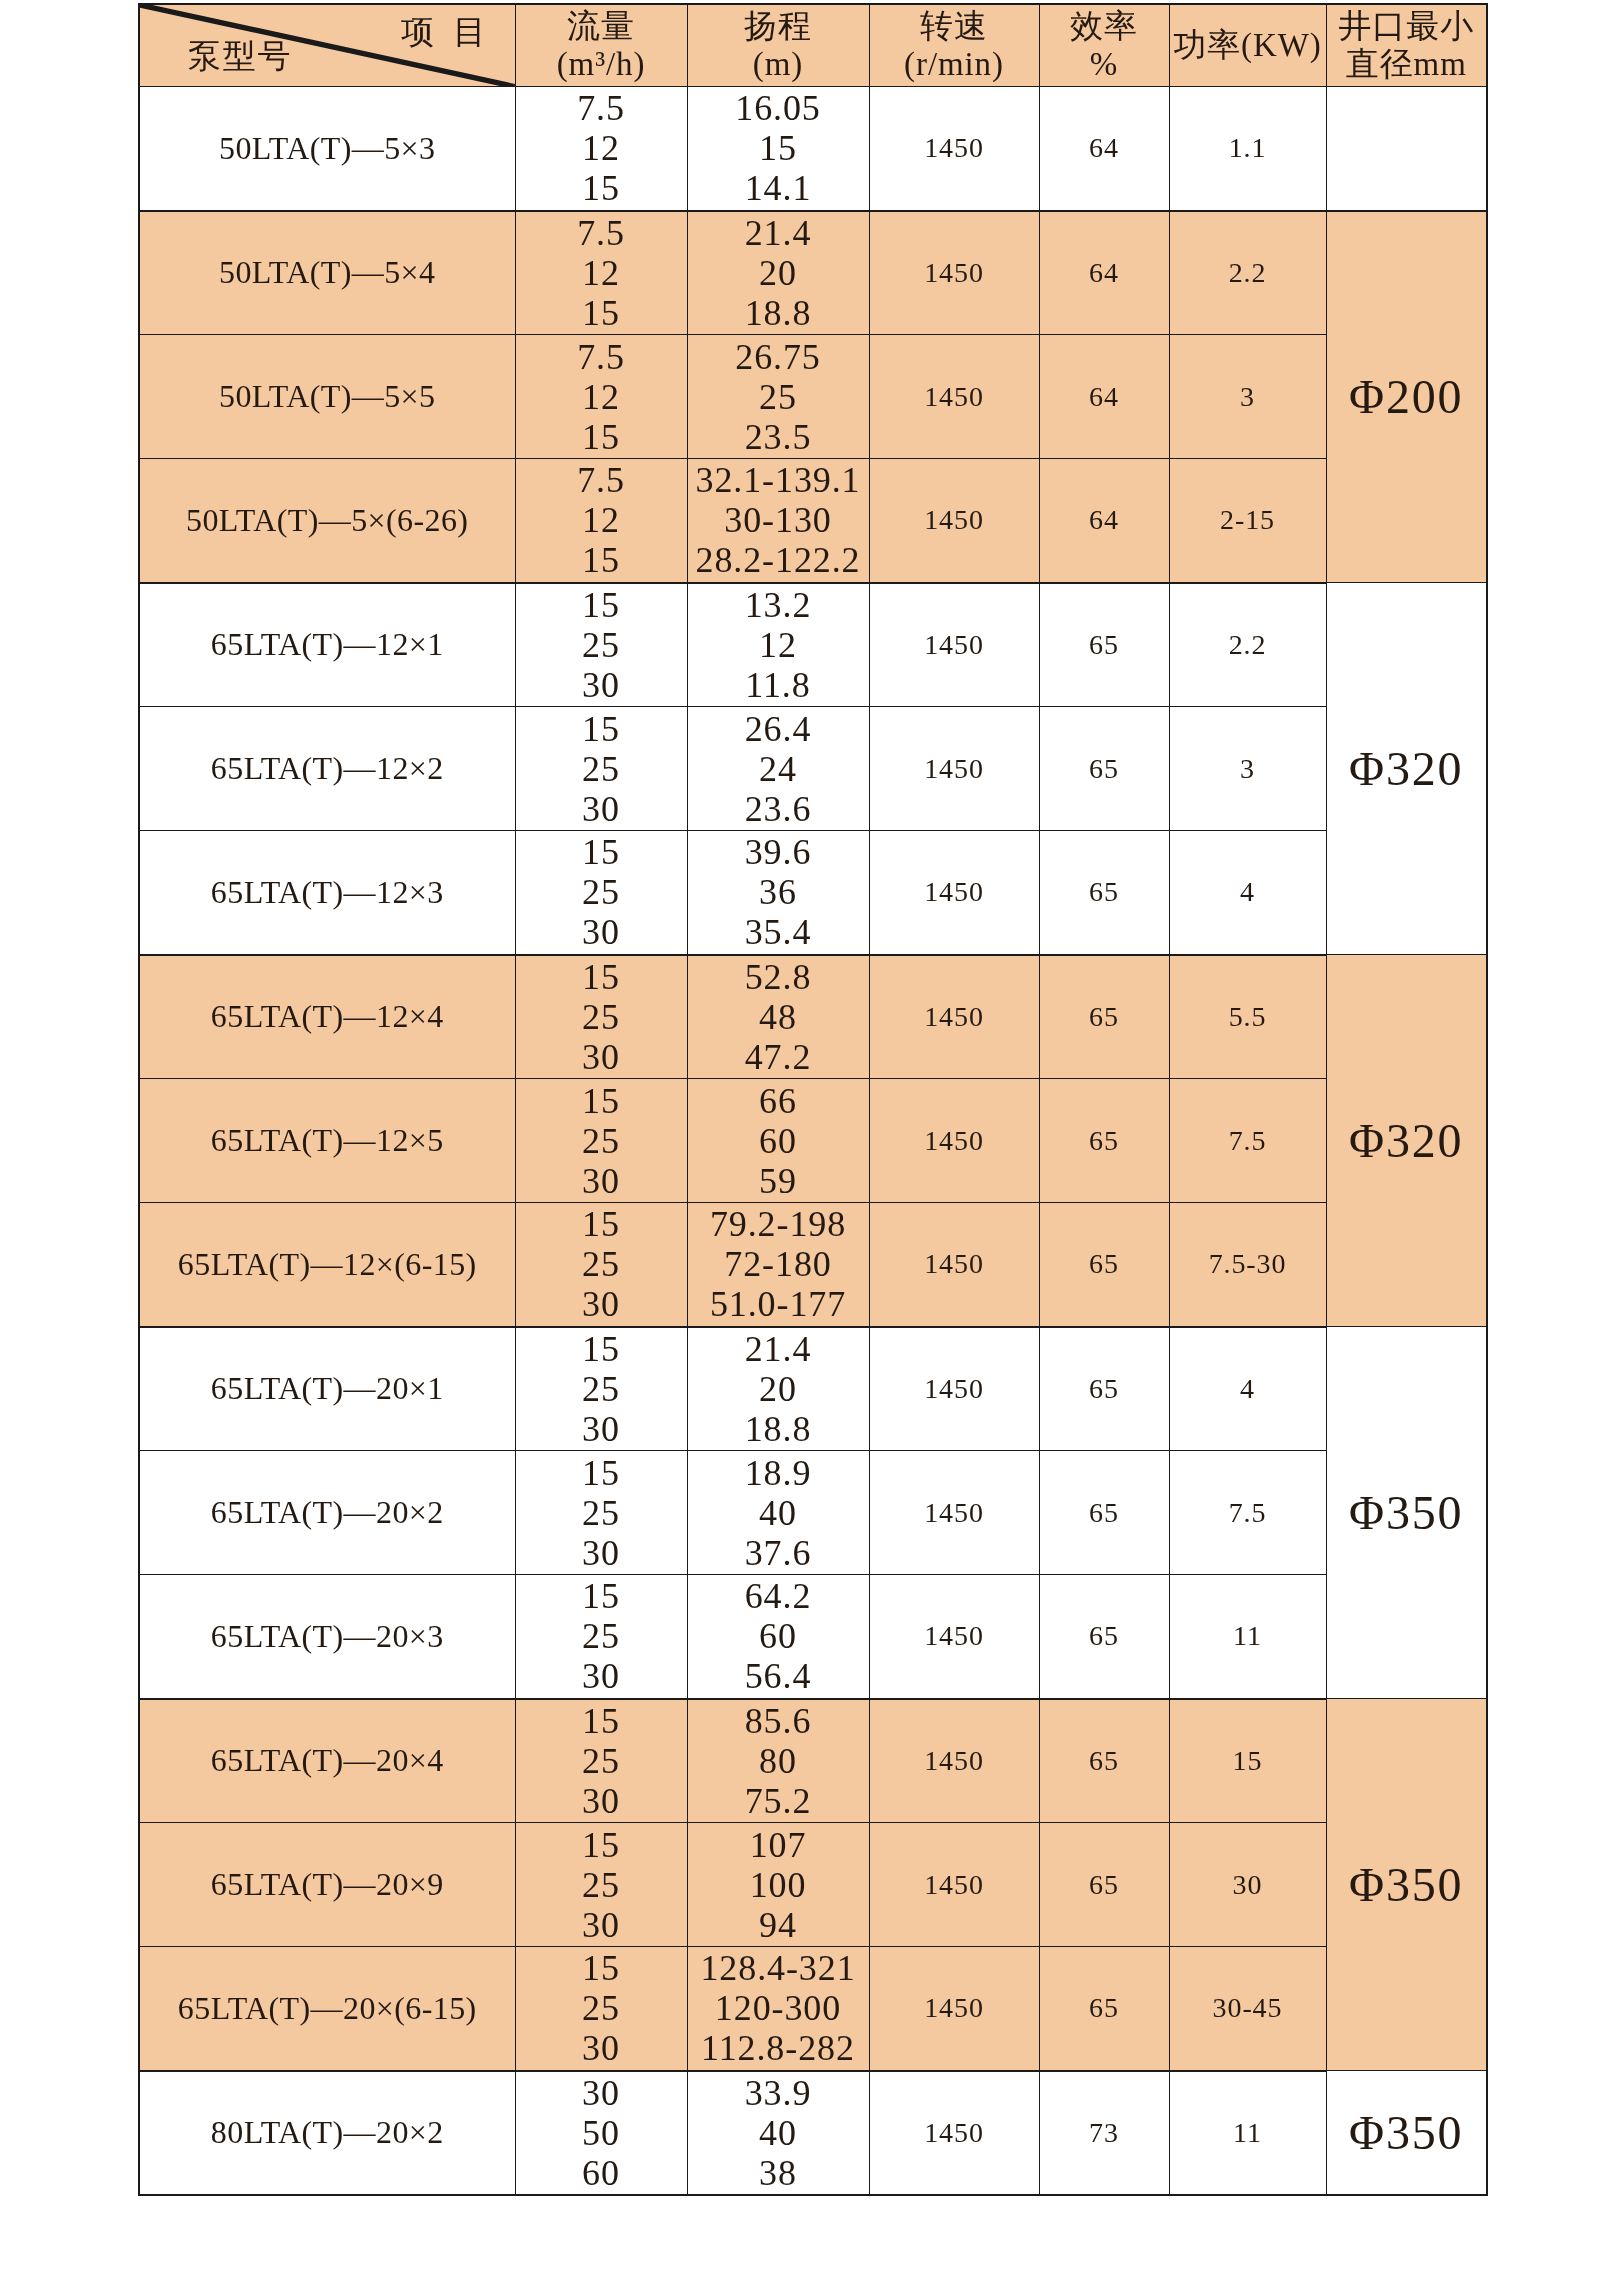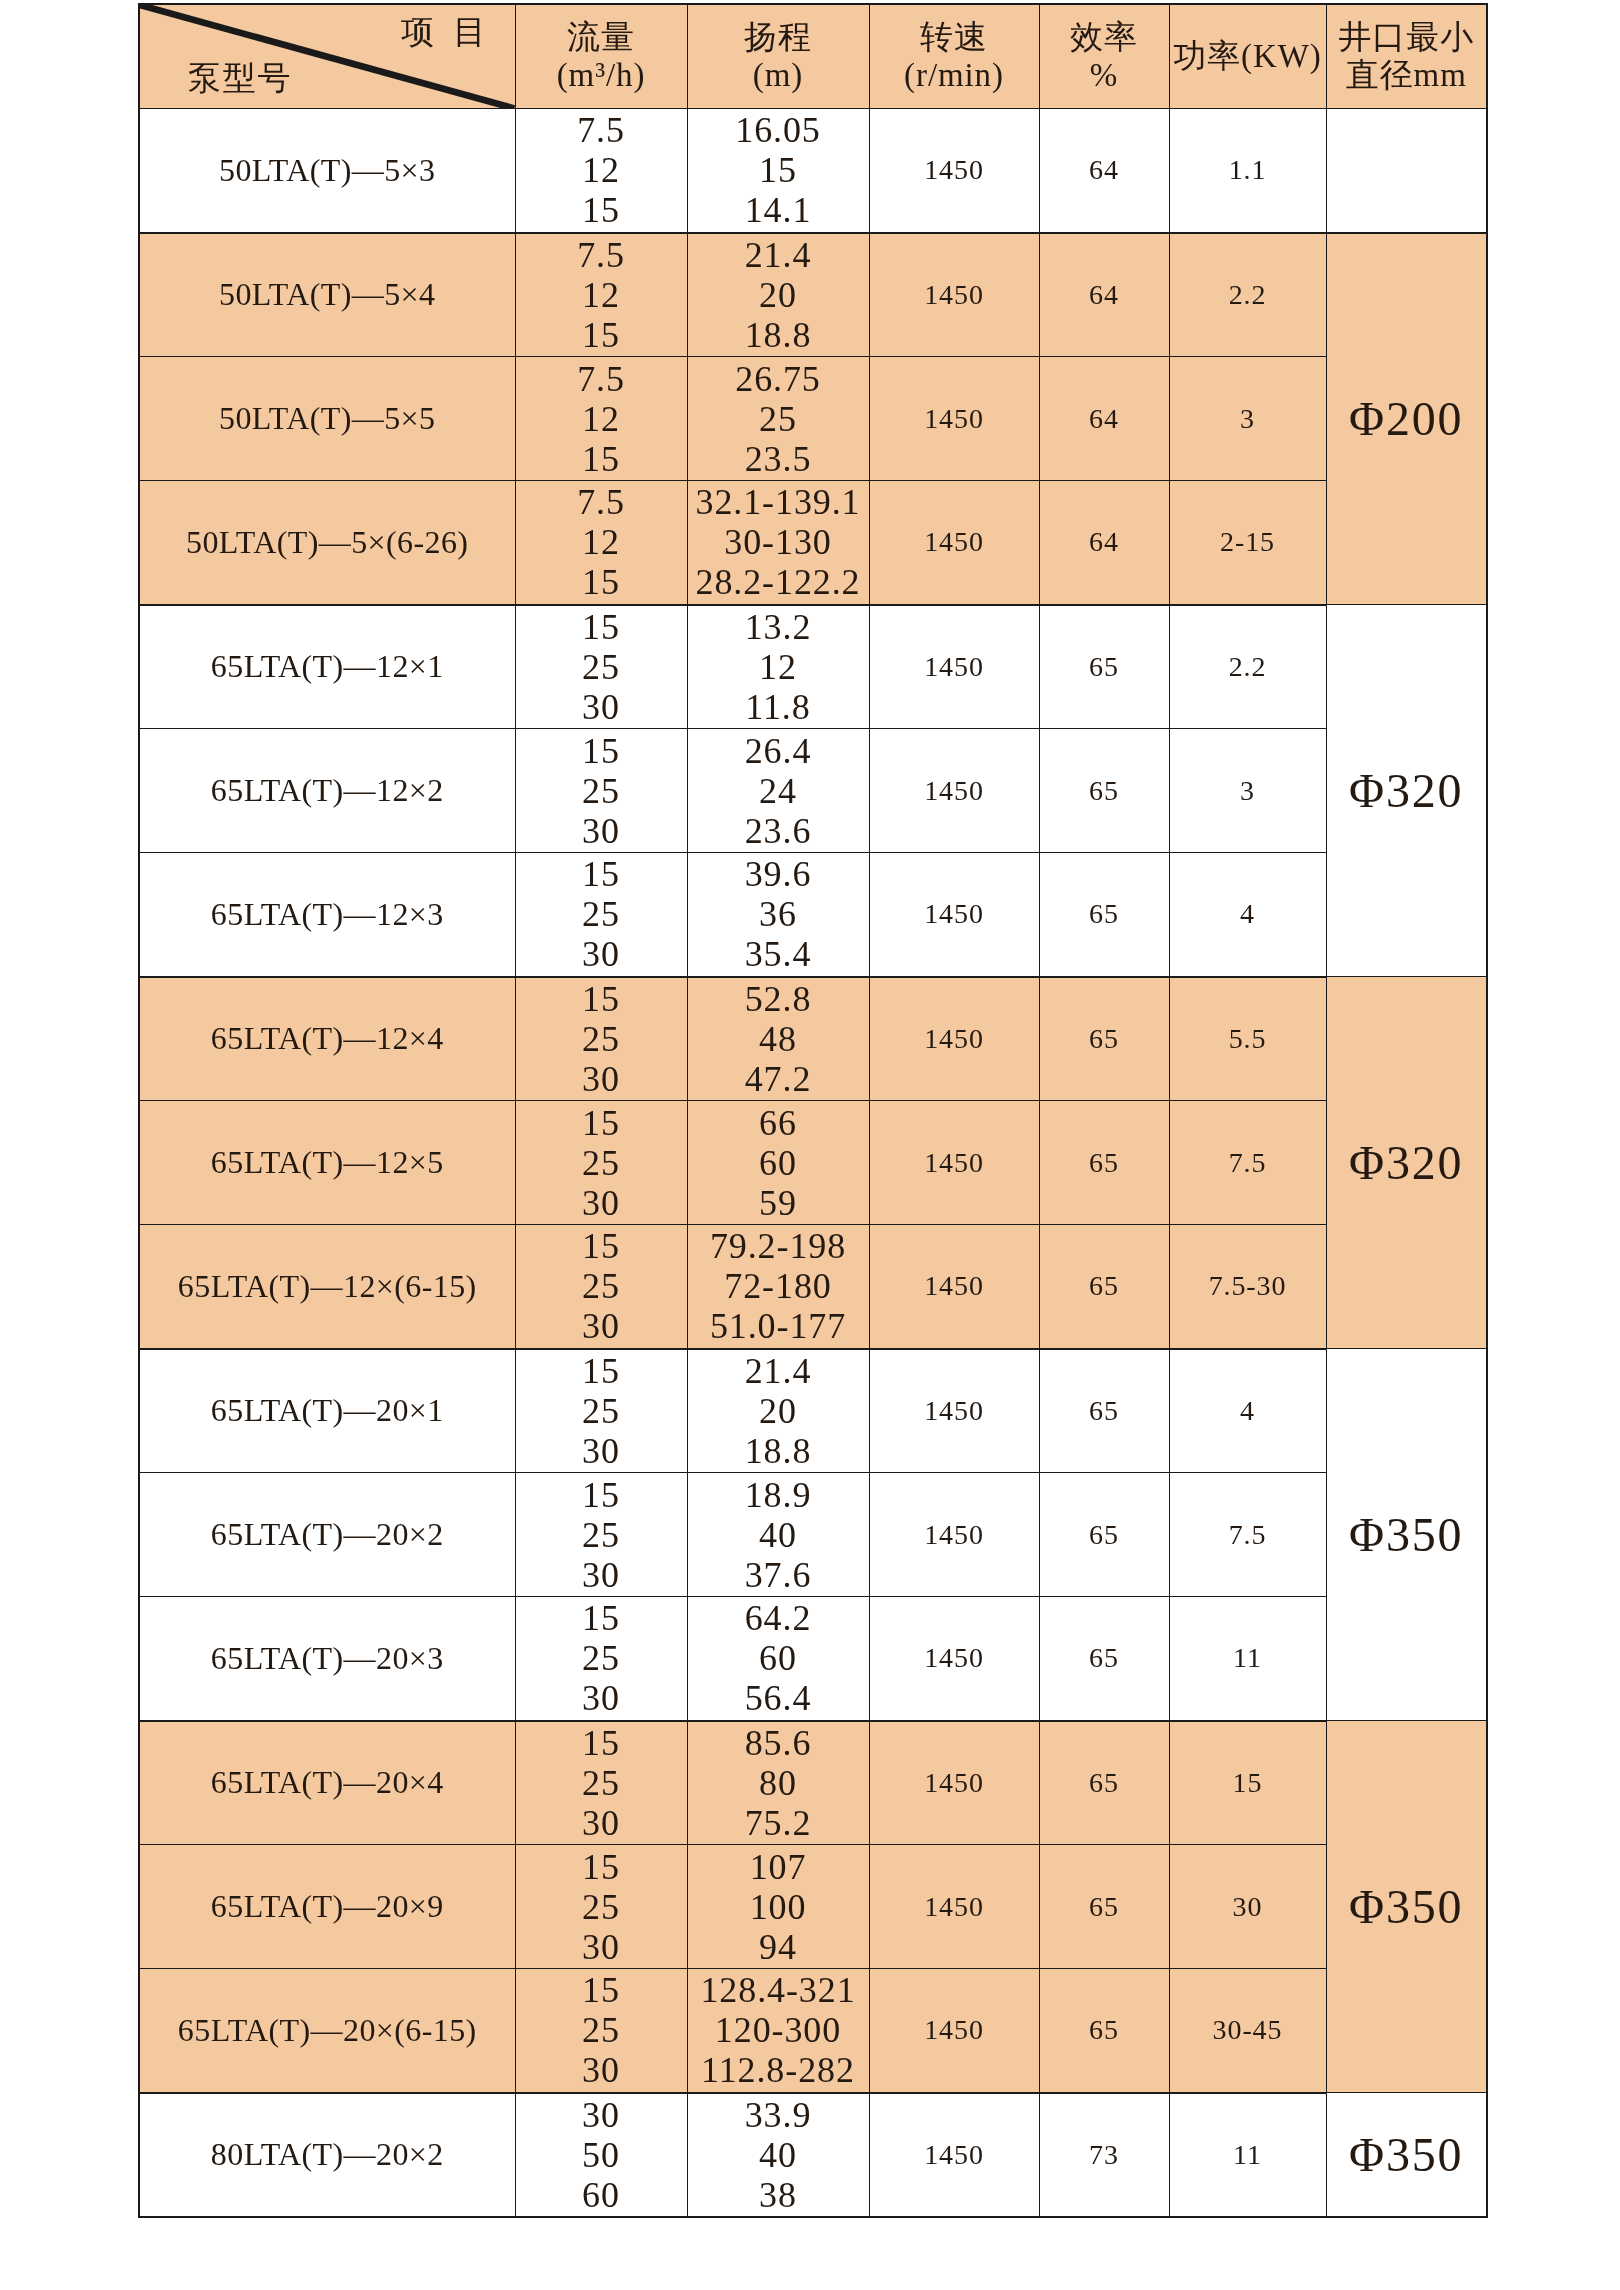--- a/index.html
+++ b/index.html
@@ -20,21 +20,21 @@
     table-layout: fixed;
     border: 2.7px solid #1a1a1a;
   }
   table.spec th, table.spec td {
     border: 1.8px solid #1a1a1a;
     padding: 0;
     text-align: center;
     vertical-align: middle;
     overflow: hidden;
   }
-  thead tr { height: 105px; }
+  thead tr { height: 83px; }
   tbody tr { height: 124px; }
   thead th { border-bottom-width: 2.7px; }
   tr.gend > td { border-bottom-width: 2.7px; }
 
   .shade-bg { background: #f5c9a0; }
   tr.shaded > td { background: #f5c9a0; }
 
   th.hcell { font-size: 33px; line-height: 38px; font-weight: normal; }
   th.hcell .h2:empty { display: none; }
   th.hcell .h1, th.hcell .h2 { display: block; letter-spacing: 0.9px; }

